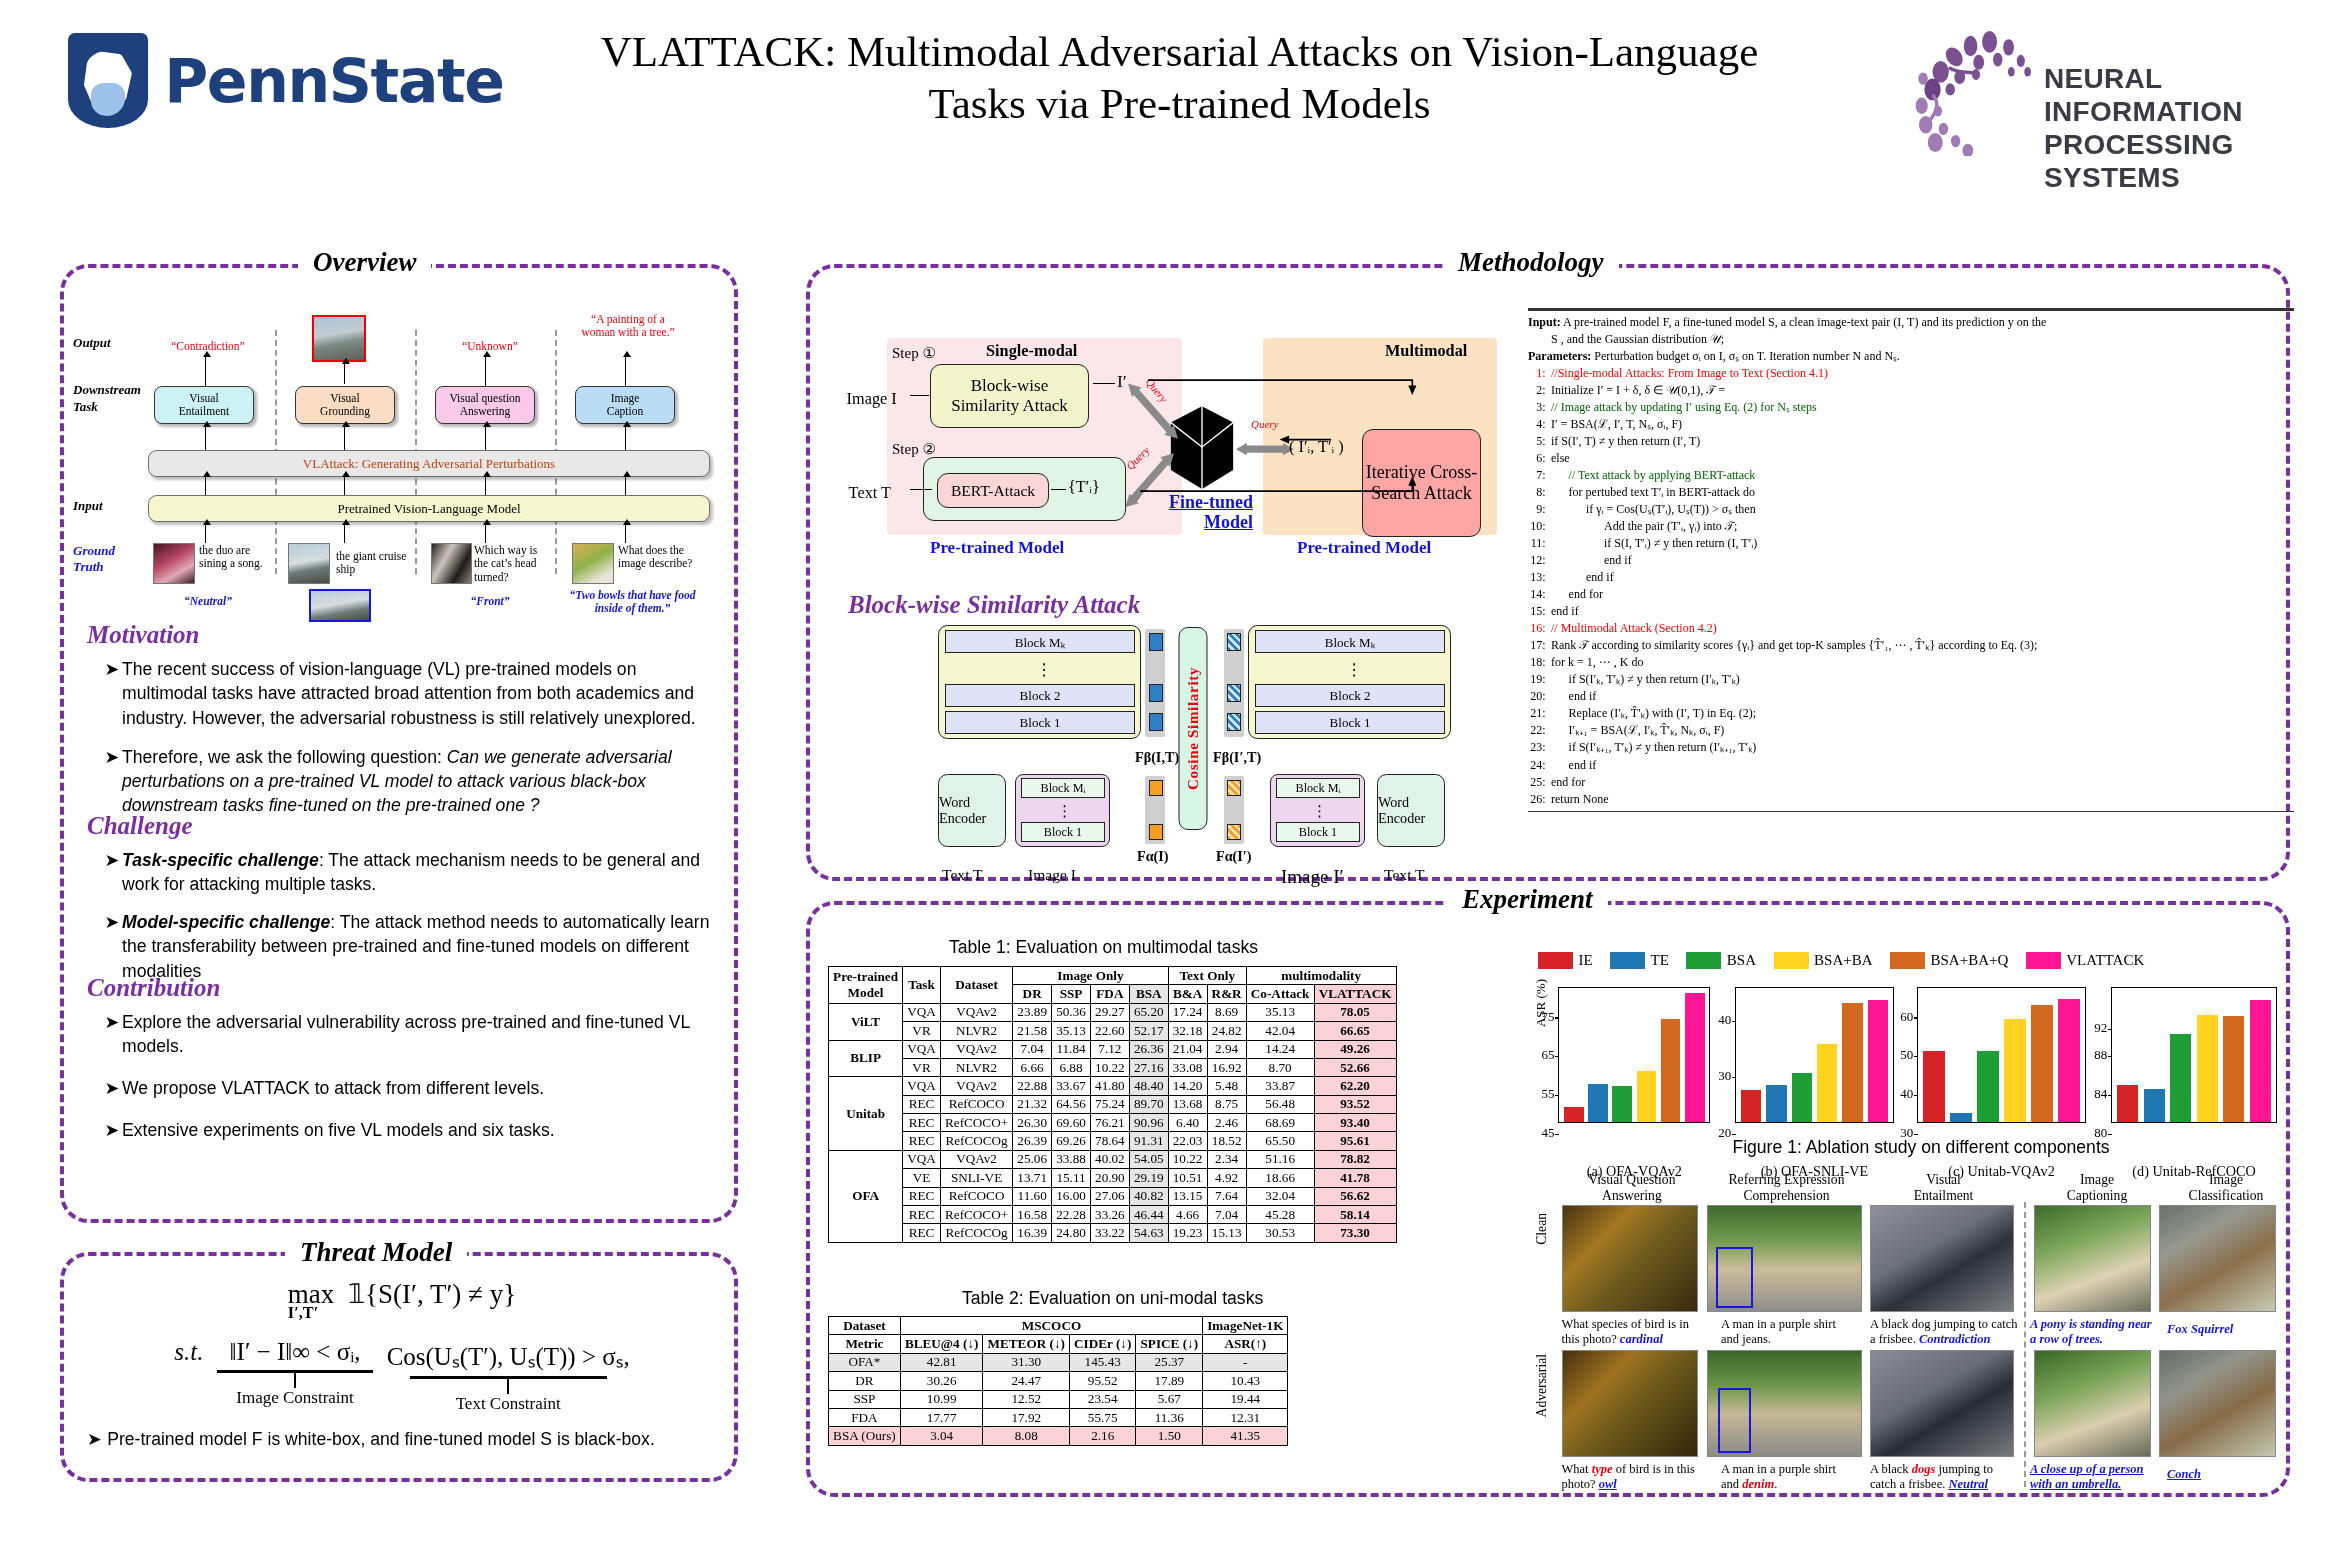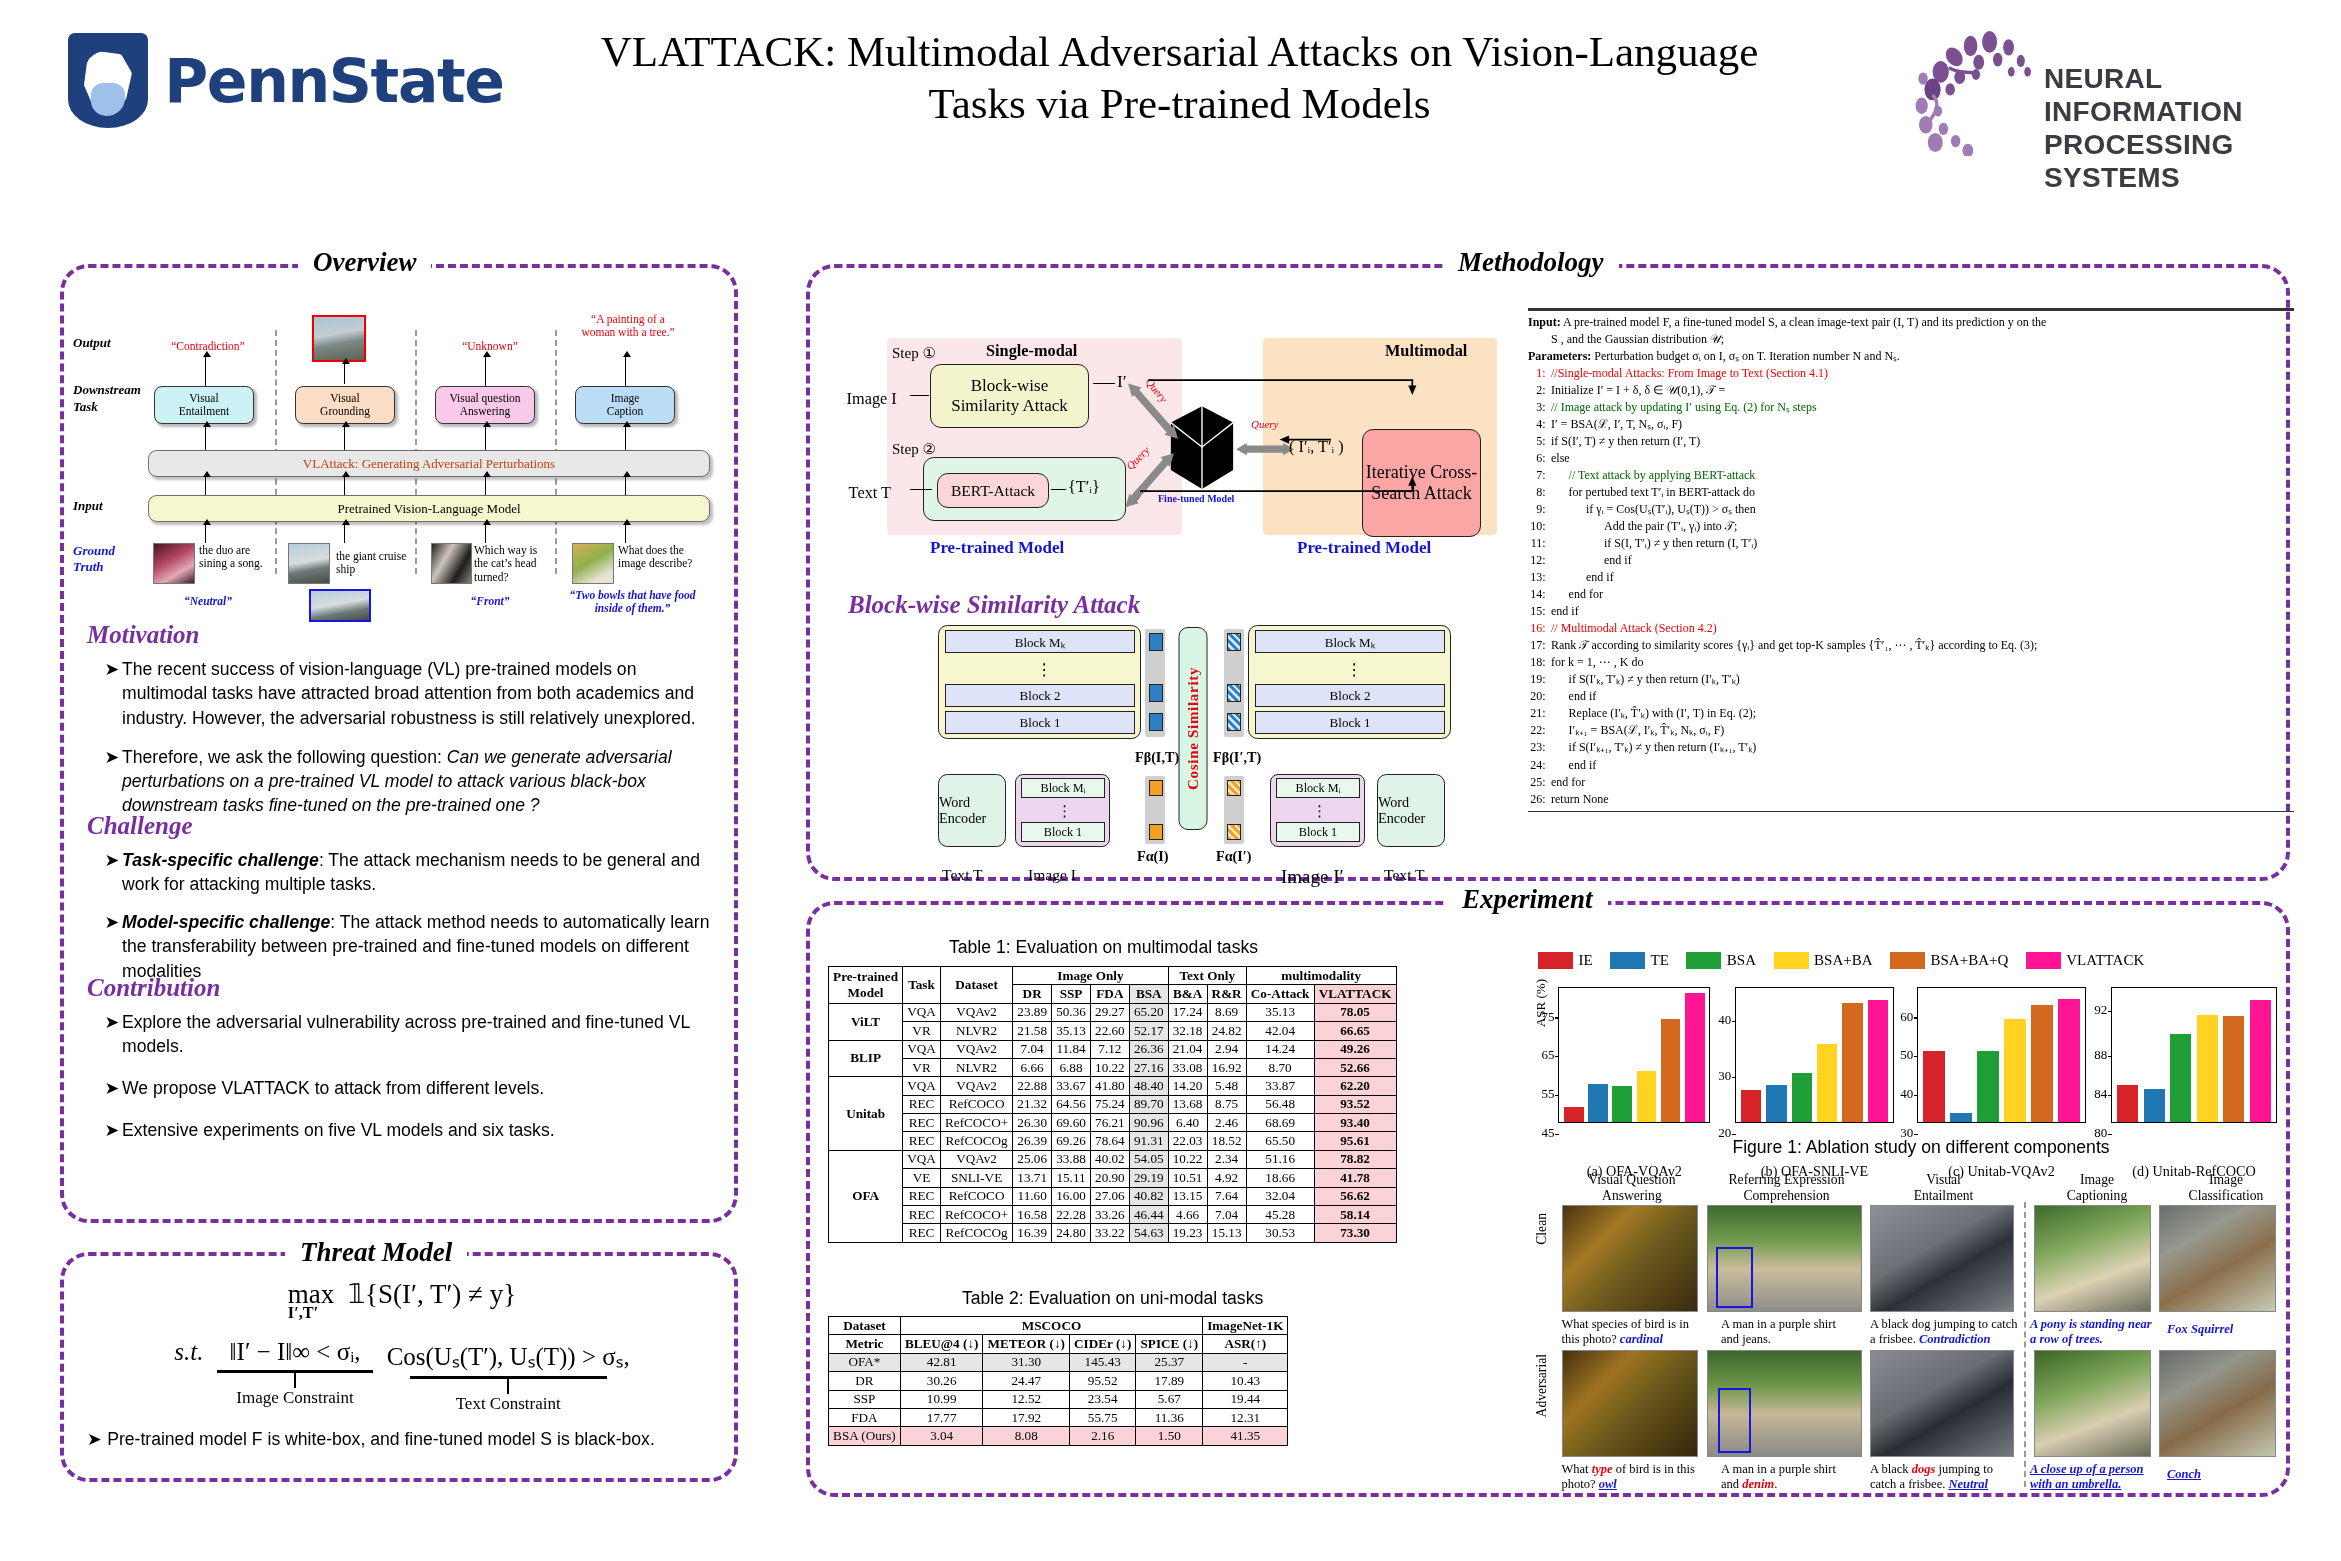--- a/index.html
+++ b/index.html
@@ -387,21 +387,21 @@
 
   <div style="position:absolute; left:243px; top:65px; width:22px; height:1.4px; background:#000;"></div>
   <div style="position:absolute; left:267px; top:53px; font-size:17.6px;">I′</div>
 
   <svg style="position:absolute; left:318px; top:87px;" width="68" height="88" viewBox="0 0 100 130">
     <polygon points="50,2 96,26 96,96 50,124 4,96 4,26" fill="#000"></polygon>
     <polyline points="50,2 50,62 96,26" fill="none" stroke="#fff" stroke-width="2"></polyline>
     <polyline points="50,62 4,26" fill="none" stroke="#fff" stroke-width="2"></polyline>
     <polyline points="50,62 50,124" fill="none" stroke="#fff" stroke-width="2"></polyline>
   </svg>
-  <div style="position:absolute; left:308px; top:175px; width:95px; text-align:left; color:#1414d8; font-weight:bold; font-size:10px; line-height:1.1;">Fine-tuned Model</div>
+  <div style="position:absolute; left:308px; top:175px; width:95px; text-align:right; color:#1414d8; font-weight:bold; font-size:18px; line-height:1.1;text-decoration:underline;">Fine-tuned Model</div>
 
   <div class="qlab" style="left:293px; top:66px; transform:rotate(52deg);">Query</div>
   <div class="qlab" style="left:274px; top:134px; transform:rotate(-45deg);">Query</div>
   <div class="qlab" style="left:401px; top:100px;">Query</div>
 
   <svg style="position:absolute; left:278px; top:64px;" width="54" height="61" viewBox="0 0 80 90">
     <line x1="8" y1="10" x2="66" y2="76" stroke="#8a8a8a" stroke-width="11"></line>
     <polygon points="0,2 20,8 6,22" fill="#8a8a8a"></polygon>
       <polygon points="74,84 54,78 68,64" fill="#8a8a8a"></polygon>
   </svg>
@@ -932,21 +932,21 @@
           <div class="bar" style="height: 77.1429%; background: rgb(255, 211, 32);"></div>
           <div class="bar" style="height: 87.1429%; background: rgb(210, 105, 30);"></div>
           <div class="bar" style="height: 92%; background: rgb(255, 20, 147);"></div>
         </div>
         <div class="sublab">(c) Unitab-VQAv2</div>
       </div>
       <div class="subchart" style="left: 573px; width: 166px;">
         <div class="yt" style="top: 129px;">80</div>
         <div class="yt" style="top: 90px;">84</div>
         <div class="yt" style="top: 51px;">88</div>
-        <div class="yt" style="top: 6px;">92</div>
+        <div class="yt" style="top: 24px;">92</div>
         <div class="bars">
           <div class="bar" style="height: 27.8571%; background: rgb(214, 35, 40);"></div>
           <div class="bar" style="height: 25%; background: rgb(31, 119, 180);"></div>
           <div class="bar" style="height: 65.7143%; background: rgb(31, 158, 56);"></div>
           <div class="bar" style="height: 80%; background: rgb(255, 211, 32);"></div>
           <div class="bar" style="height: 79.2857%; background: rgb(210, 105, 30);"></div>
           <div class="bar" style="height: 90.7143%; background: rgb(255, 20, 147);"></div>
         </div>
         <div class="sublab">(d) Unitab-RefCOCO</div>
       </div>

